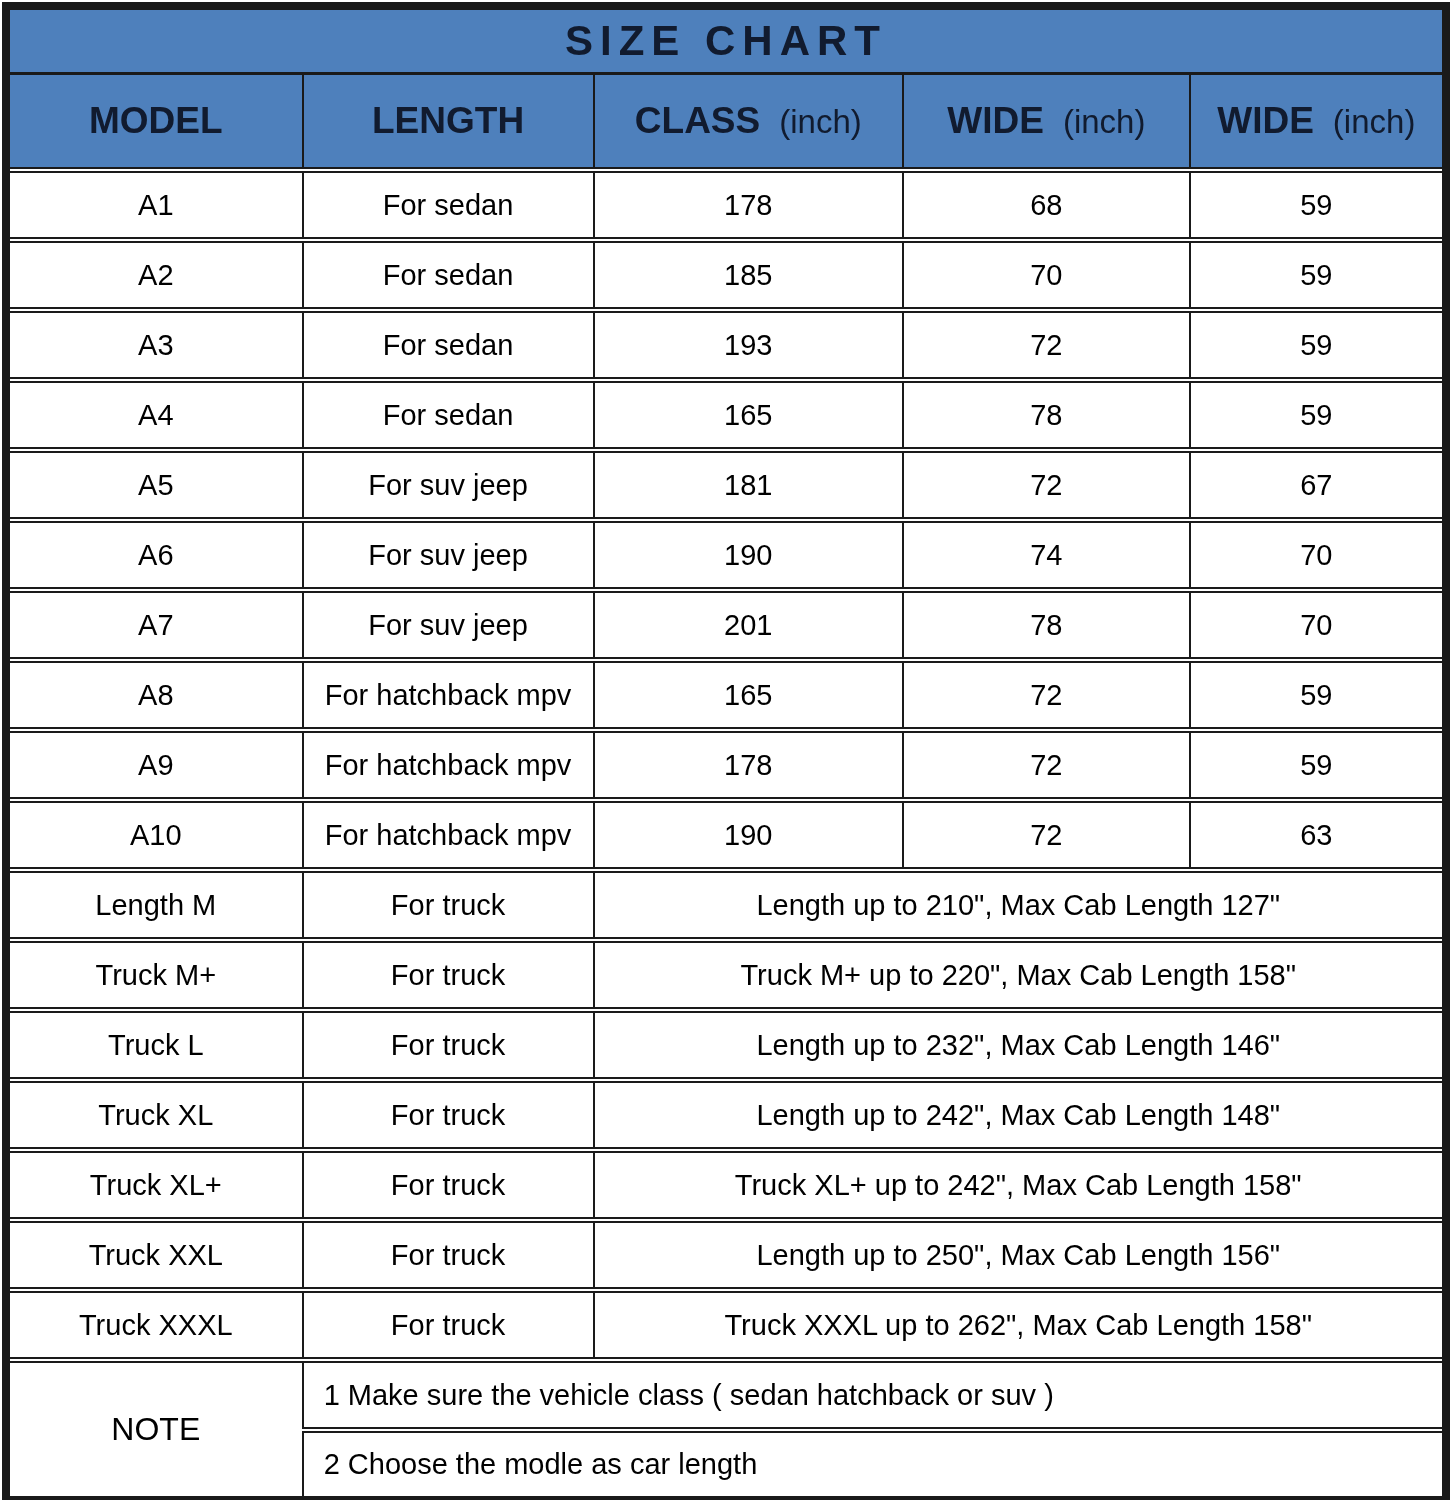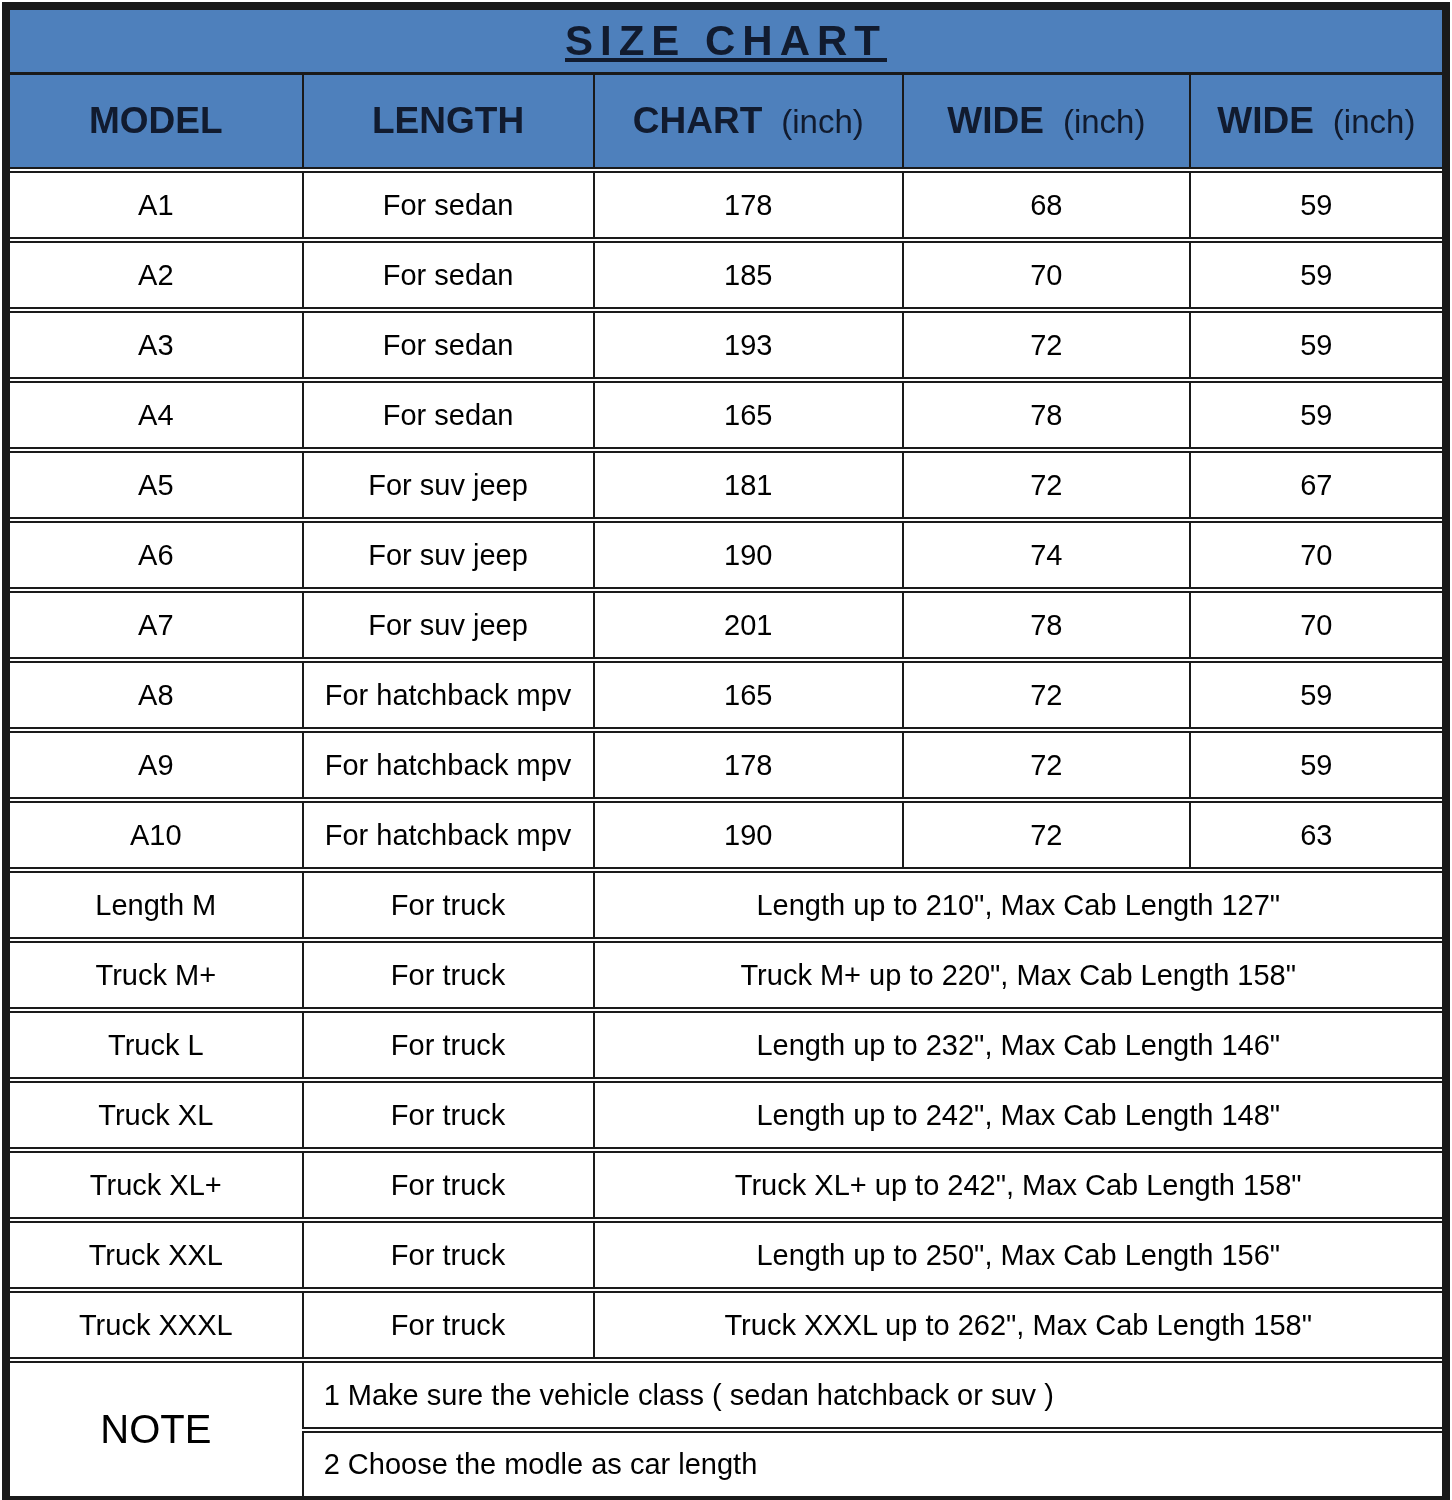--- a/index.html
+++ b/index.html
@@ -40,40 +40,39 @@
   }
   
   tr.r-title>th{
     height:62px;
     background:var(--header-blue);
     color:var(--title-text);
     font-size:42px;
     font-weight:bold;
     letter-spacing:7px;
     border-bottom:3px solid var(--border);
-    text-decoration:underline;
   }
   
   tr.r-head>th{
     height:92px;
     background:var(--header-blue);
     color:var(--title-text);
     font-size:37px;
     font-weight:bold;
     border-top:3px solid var(--border);
   }
   tr.r-head .unit{
     font-weight:normal;
     font-size:33px;
     margin-left:19px;
   }
   
   tbody tr{height:70px;}
   tbody td{font-size:29px;}
-  td.note-label{font-size:40px;margin-top:32px;}
+  td.note-label{font-size:32px;margin-top:32px;}
   td.note-text{
     text-align:left;
     padding-left:20px;
     font-size:29px;
   }
 </style>
 </head>
 <body>
 
 <div class="wrap">
@@ -85,21 +84,21 @@
     <col style="width:19.9%">
     <col style="width:17.8%">
   </colgroup>
   <thead>
     <tr class="r-title">
       <th colspan="5">SIZE CHART</th>
     </tr>
     <tr class="r-head">
       <th><span>MODEL</span></th>
       <th><span>LENGTH</span></th>
-      <th><span>CHART</span><span class="unit">(inch)</span></th>
+      <th><span>CLASS</span><span class="unit">(inch)</span></th>
       <th><span>WIDE</span><span class="unit">(inch)</span></th>
       <th><span>WIDE</span><span class="unit">(inch)</span></th>
     </tr>
   </thead>
   <tbody>
     <tr class="data">
       <td>A1</td>
       <td>For sedan</td>
       <td>178</td>
       <td>68</td>

